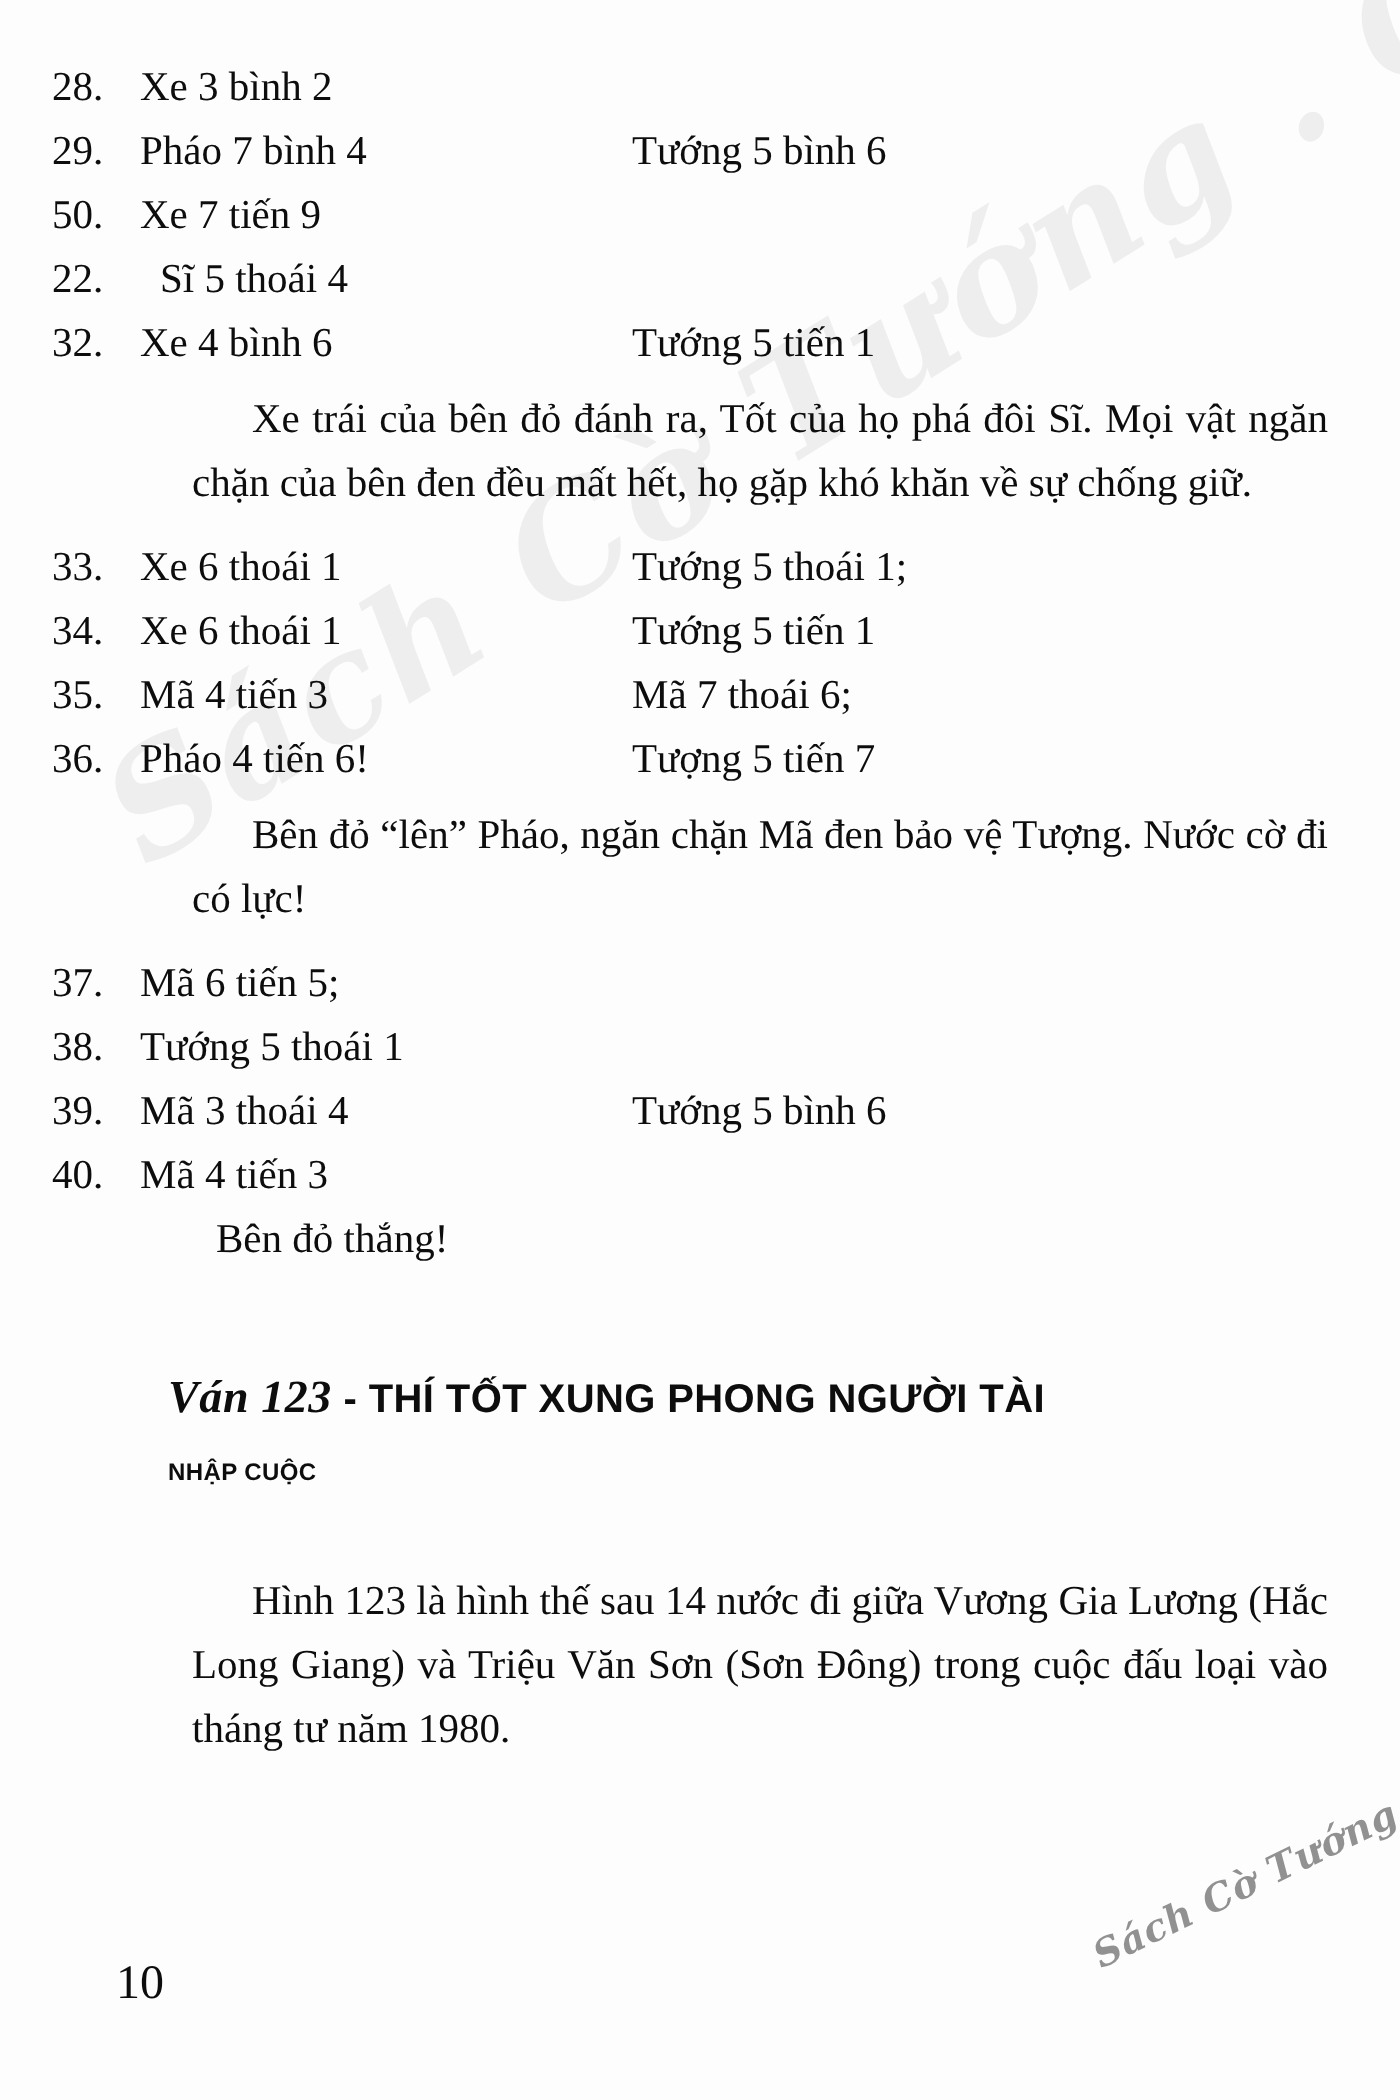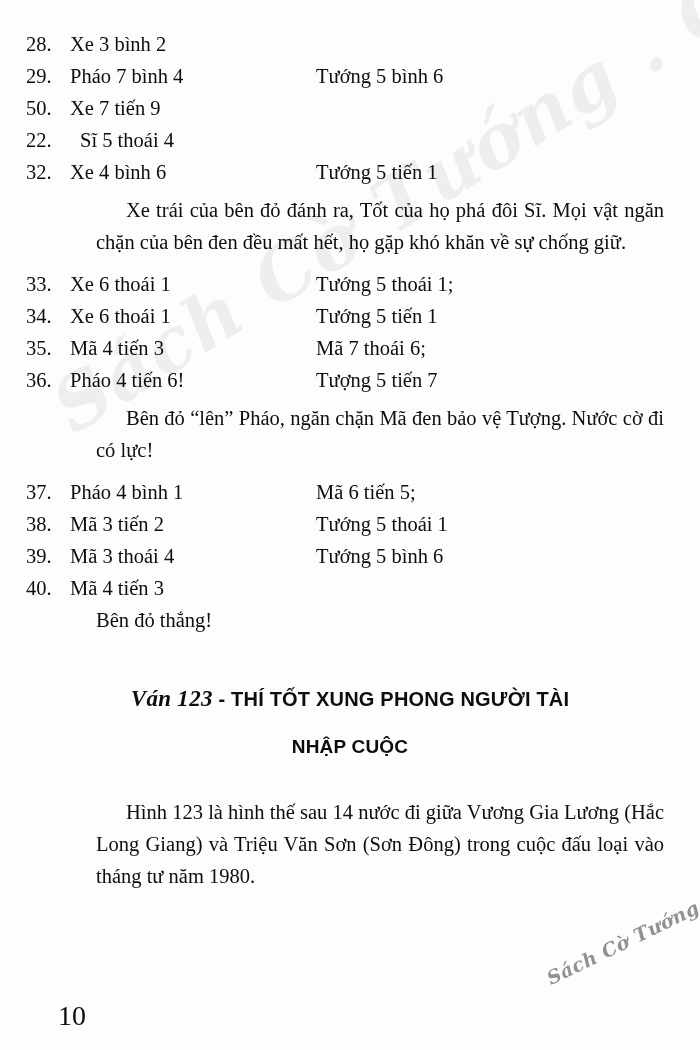--- a/index.html
+++ b/index.html
@@ -114,26 +114,26 @@
     padding: 0 36px 0 96px;
     hyphens: none;
   }
 
   
   .plain-line {
     font-size: 20.5px;
     line-height: 32px;
     padding-left: 96px;
     white-space: nowrap;
+    margin-left: 12px;
   }
 
   
   .heading {
-    text-align: center;
-    padding: 0 36px;
+    padding: 0 84px;
     line-height: 30px;
   }
   .heading-line1 {
     white-space: nowrap;
   }
   .heading-ven {
     font-family: "Liberation Serif", "DejaVu Serif", serif;
     font-style: italic;
     font-weight: 700;
     font-size: 23px;
@@ -141,31 +141,31 @@
   }
   .heading-main {
     font-family: "Liberation Sans", "DejaVu Sans", sans-serif;
     font-weight: 700;
     font-size: 20px;
     letter-spacing: 0.2px;
   }
   .heading-line2 {
     font-family: "Liberation Sans", "DejaVu Sans", sans-serif;
     font-weight: 700;
-    font-size: 19px;
+    font-size: 12px;
     letter-spacing: 0.2px;
-    margin-top: 16px;
+    margin-top: 4px;
   }
 
   
   .page-number {
     position: absolute;
     left: 58px;
-    top: 1004px;
-    font-size: 28px;
+    top: 980px;
+    font-size: 24px;
     line-height: 24px;
     z-index: 2;
   }
 
   .spacer-6  { height: 6px; }
   .spacer-10 { height: 10px; }
   .spacer-20 { height: 20px; }
   .spacer-28 { height: 28px; }
 </style>
 </head>
@@ -238,26 +238,24 @@
 
     <div class="spacer-6"></div>
 
     <p class="para">Bên đỏ “lên” Pháo, ngăn chặn Mã đen bảo vệ Tượng. Nước cờ đi có lực!</p>
 
     <div class="spacer-10"></div>
 
     <div class="move-block">
       <div class="move-row">
         <span class="move-num">37.</span>
-        <span class="move-red">Pháo 4 bình 1</span>
         <span class="move-black">Mã 6 tiến  5;</span>
       </div>
       <div class="move-row">
         <span class="move-num">38.</span>
-        <span class="move-red">Mã 3 tiến 2</span>
         <span class="move-black">Tướng 5 thoái 1</span>
       </div>
       <div class="move-row">
         <span class="move-num">39.</span>
         <span class="move-red">Mã 3 thoái 4</span>
         <span class="move-black">Tướng 5 bình 6</span>
       </div>
       <div class="move-row">
         <span class="move-num">40.</span>
         <span class="move-red">Mã 4 tiến 3</span>

